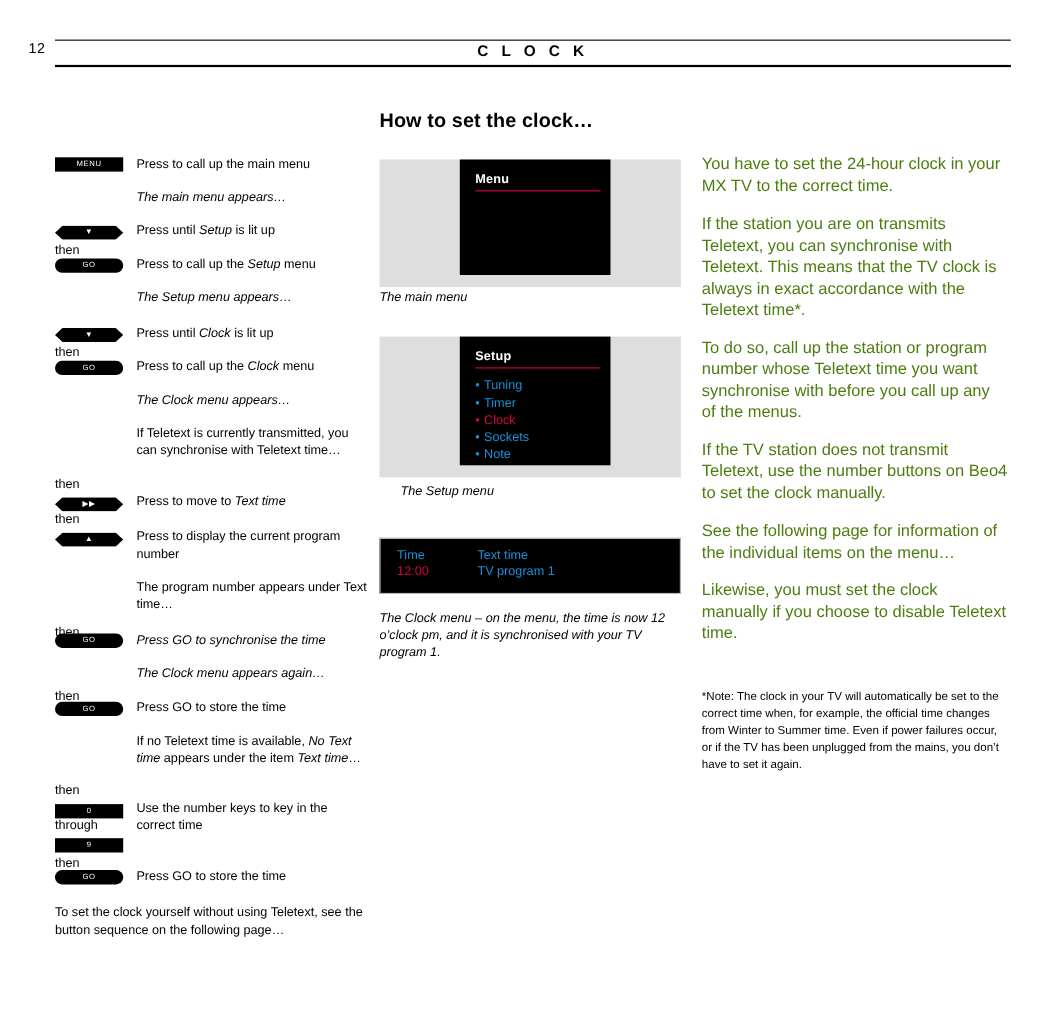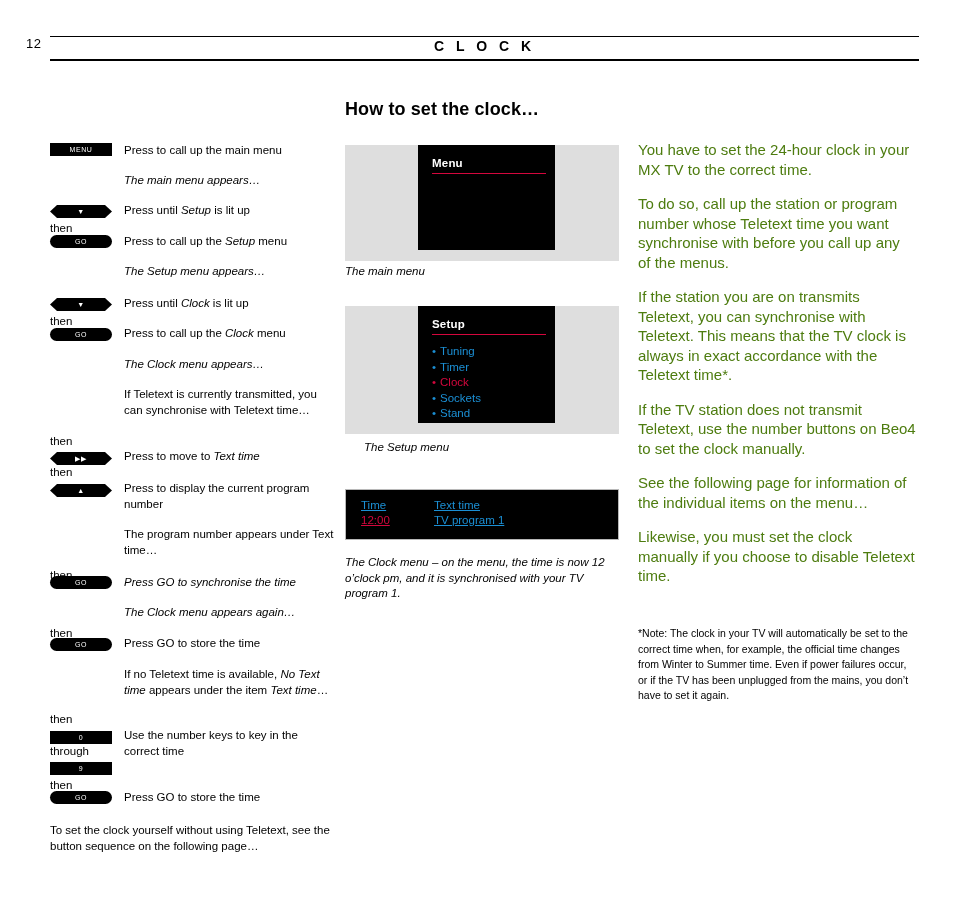--- a/index.html
+++ b/index.html
@@ -165,21 +165,20 @@
     left: 345px; top: 489px;
     width: 274px; height: 51px;
     background: #000000;
     border: 1px solid #b8b8b8;
   }
   .clock-cell {
     position: absolute;
     font-size: 11.5px;
     line-height: 15.5px;
     white-space: nowrap;
-    text-decoration: underline;
   }
 
   
   #right-column {
     position: absolute;
     left: 638px; top: 140px;
     width: 278px;
   }
   .body-para {
     font-size: 15px;
@@ -285,35 +284,35 @@
 
 <div class="figure-panel" id="setup-menu-panel" style="left:345px; top:306px; width:274px; height:128px;">
   <div class="tv-screen" id="setup-menu-screen" style="left:73px; top:0px; width:137px; height:117px; padding:12px 0 0 14px;">
     <div class="tv-title">Setup</div>
     <div class="tv-underline" style="width:114px;"></div>
     <div class="tv-list" id="setup-menu-items">
         <div class="tv-item" style="color: rgb(27, 143, 212);"><span class="bullet">•</span><span>Tuning</span></div>
         <div class="tv-item" style="color: rgb(27, 143, 212);"><span class="bullet">•</span><span>Timer</span></div>
         <div class="tv-item" style="color: rgb(212, 7, 61);"><span class="bullet">•</span><span>Clock</span></div>
         <div class="tv-item" style="color: rgb(27, 143, 212);"><span class="bullet">•</span><span>Sockets</span></div>
-        <div class="tv-item" style="color: rgb(27, 143, 212);"><span class="bullet">•</span><span>Stand</span></div>
+        <div class="tv-item" style="color: rgb(27, 143, 212);"><span class="bullet">•</span><span>Note</span></div>
       </div>
   </div>
 </div>
 <div class="fig-caption" style="left:364px; top:440px;">The Setup menu</div>
 
 <div id="clock-menu-panel">
   <div class="clock-cell" style="left:15px; top:8px; color:#1b8fd4;">Time</div>
   <div class="clock-cell" style="left:15px; top:23px; color:#d4073d;">12:00</div>
   <div class="clock-cell" style="left:88px; top:8px; color:#1b8fd4;">Text time</div>
   <div class="clock-cell" style="left:88px; top:23px; color:#1b8fd4;">TV program 1</div>
 </div>
 <div class="fig-caption" style="left:345px; top:555px; width:282px;">The Clock menu – on the menu, the time is now 12 o’clock pm, and it is synchronised with your TV program 1.</div>
 
 <div id="right-column">
     <p class="body-para">You have to set the 24-hour clock in your MX TV to the correct  time.</p>
+    <p class="body-para">If the station you are on transmits Teletext, you can synchronise with Teletext. This means that the TV clock is always in exact accordance with the Teletext time*.</p>
     <p class="body-para">To do so, call up the station or program number whose Teletext time you want synchronise with before you call up any of the menus.</p>
-    <p class="body-para">If the station you are on transmits Teletext, you can synchronise with Teletext. This means that the TV clock is always in exact accordance with the Teletext time*.</p>
     <p class="body-para">If the TV station does not transmit Teletext, use the number buttons on Beo4 to set the clock manually.</p>
     <p class="body-para">See the following page for information of the individual items on the menu…</p>
     <p class="body-para">Likewise, you must set the clock manually if you choose to disable Teletext time.</p>
   </div>
 <div id="footnote">*Note: The clock in your TV will automatically be set to the correct time when, for example, the official time changes from Winter to Summer time. Even if power failures occur, or if the TV has been unplugged from the mains, you don’t have to set it again.</div>
 
 </body></html>

